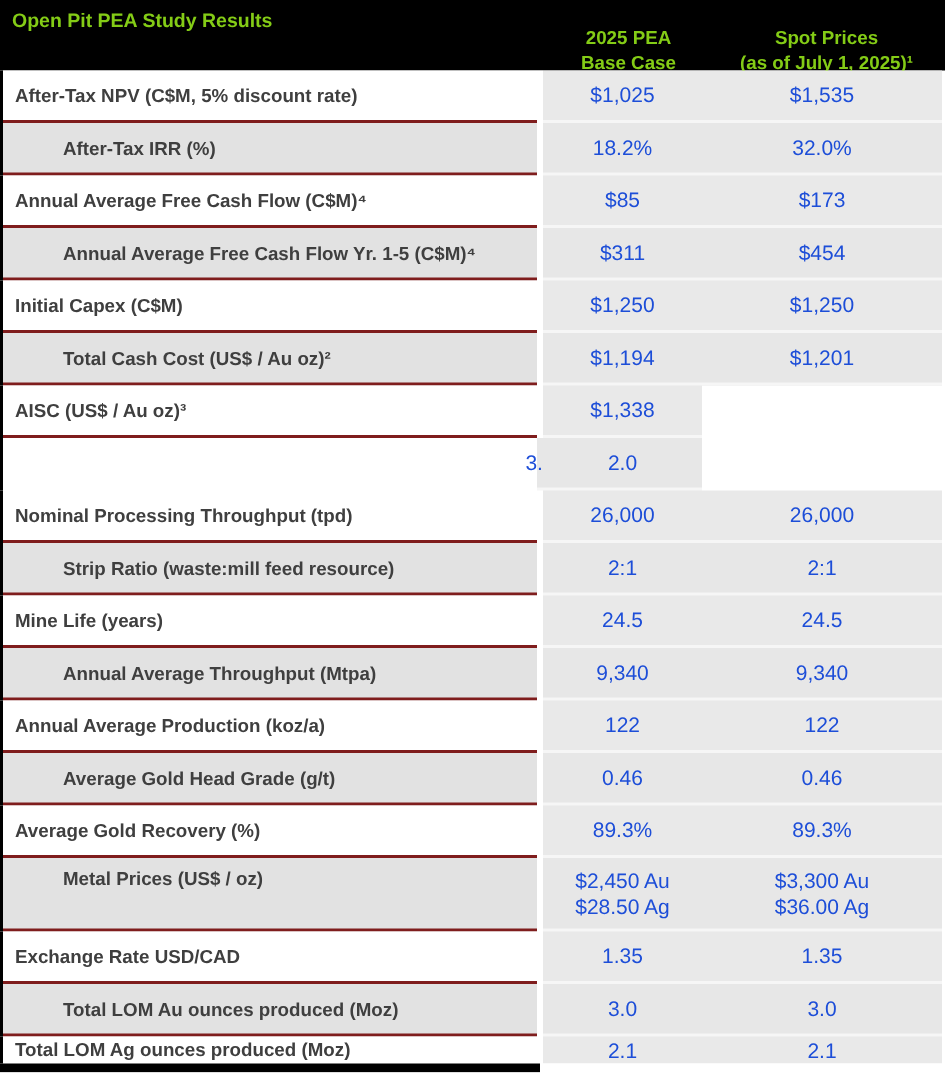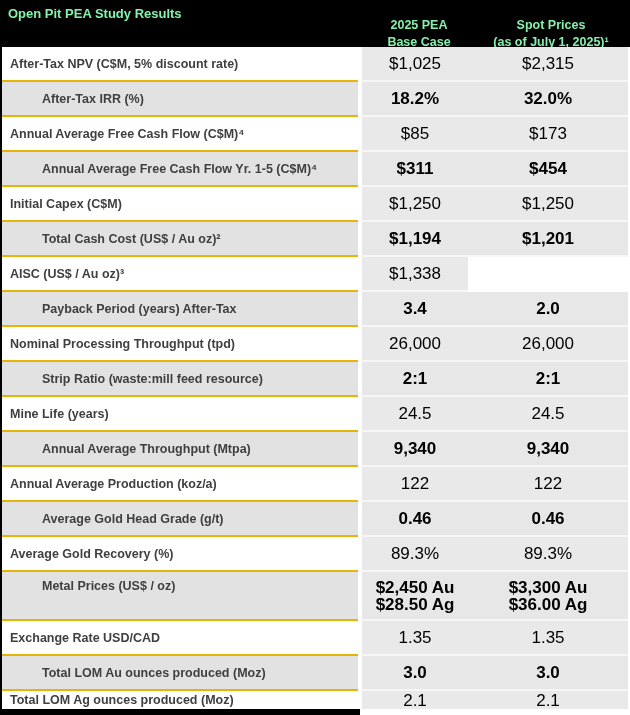--- a/index.html
+++ b/index.html
@@ -9,21 +9,21 @@
     background: #ffffff;
     overflow: hidden;
     position: relative;
   }
   
   .table-header {
     display: grid;
     grid-template-columns: 362px 4px 106px 158px;
     height: 47px;
     background: #000000;
-    color: #86efac;
+    color: #84cc16;
     box-sizing: border-box;
   }
   .table-header .title {
     font-size: 13px; font-weight: bold;
     padding: 5px 0 0 8px;
     line-height: 17px;
   }
   .table-header .colhead {
     font-size: 12.5px; font-weight: bold;
     text-align: center;
@@ -35,38 +35,38 @@
   .row {
     display: grid;
     grid-template-columns: 356px 4px 106px 160px;
     border-left: 2px solid #000000;
     height: 35px;
     box-sizing: border-box;
   }
   .cell { box-sizing: border-box; }
   .label {
     background: #ffffff;
-    border-bottom: 2px solid #eab308;
+    border-bottom: 2px solid #7f1d1d;
     display: flex; align-items: center;
     padding-left: 8px; padding-right: 6px;
     font-size: 12.5px; font-weight: bold; color: #3f3f3f;
     line-height: 14px;
   }
   .gap { background: #ffffff; border-bottom: 2px solid #ffffff; }
   .val {
     background: #e9e9e9;
     border-bottom: 2px solid #f6f6f6;
     display: flex; flex-direction: column;
     align-items: center; justify-content: center;
-    font-size: 17px; color: #000000;
+    font-size: 14px; color: #1d4ed8;
     line-height: 17px;
     text-align: center;
   }
   .row.even .label { background: #e2e2e2; padding-left: 40px; }
-  .row.even .val  { background: #e7e7e7; font-weight: bold; }
+  .row.even .val  { background: #e7e7e7; }
   .row.tall { height: 49px; }
   .row.tall .label { align-items: flex-start; padding-top: 7px; }
   .row.last { height: 18px; }
   .row.last .label, .row.last .gap { border-bottom: none; }
   .row.last .val { border-bottom: none; }
   
   .footer-strip { display: flex; height: 6px; }
   .footer-strip .black { width: 360px; height: 6px; background: #000000; }
   .footer-strip .rest  { flex: 1; background: #ffffff; }
 </style>
@@ -89,21 +89,21 @@
   </div>
 
   <div id="rows">
       <div class="row odd">
         <div class="cell label">After-Tax NPV (C$M, 5% discount rate)</div>
         <div class="cell gap"></div>
         <div class="cell val">
           <div>$1,025</div>
         </div>
         <div class="cell val">
-          <div>$2,315</div>
+          <div>$1,535</div>
         </div>
       </div>
       <div class="row even">
         <div class="cell label">After-Tax IRR (%)</div>
         <div class="cell gap"></div>
         <div class="cell val">
           <div>18.2%</div>
         </div>
         <div class="cell val">
           <div>32.0%</div>
@@ -150,21 +150,20 @@
         </div>
       </div>
       <div class="row odd">
         <div class="cell label">AISC (US$ / Au oz)³</div>
         <div class="cell gap"></div>
         <div class="cell val">
           <div>$1,338</div>
         </div>
       </div>
       <div class="row even">
-        <div class="cell label">Payback Period (years) After-Tax</div>
         <div class="cell gap"></div>
         <div class="cell val">
           <div>3.4</div>
         </div>
         <div class="cell val">
           <div>2.0</div>
         </div>
       </div>
       <div class="row odd">
         <div class="cell label">Nominal Processing Throughput (tpd)</div>

